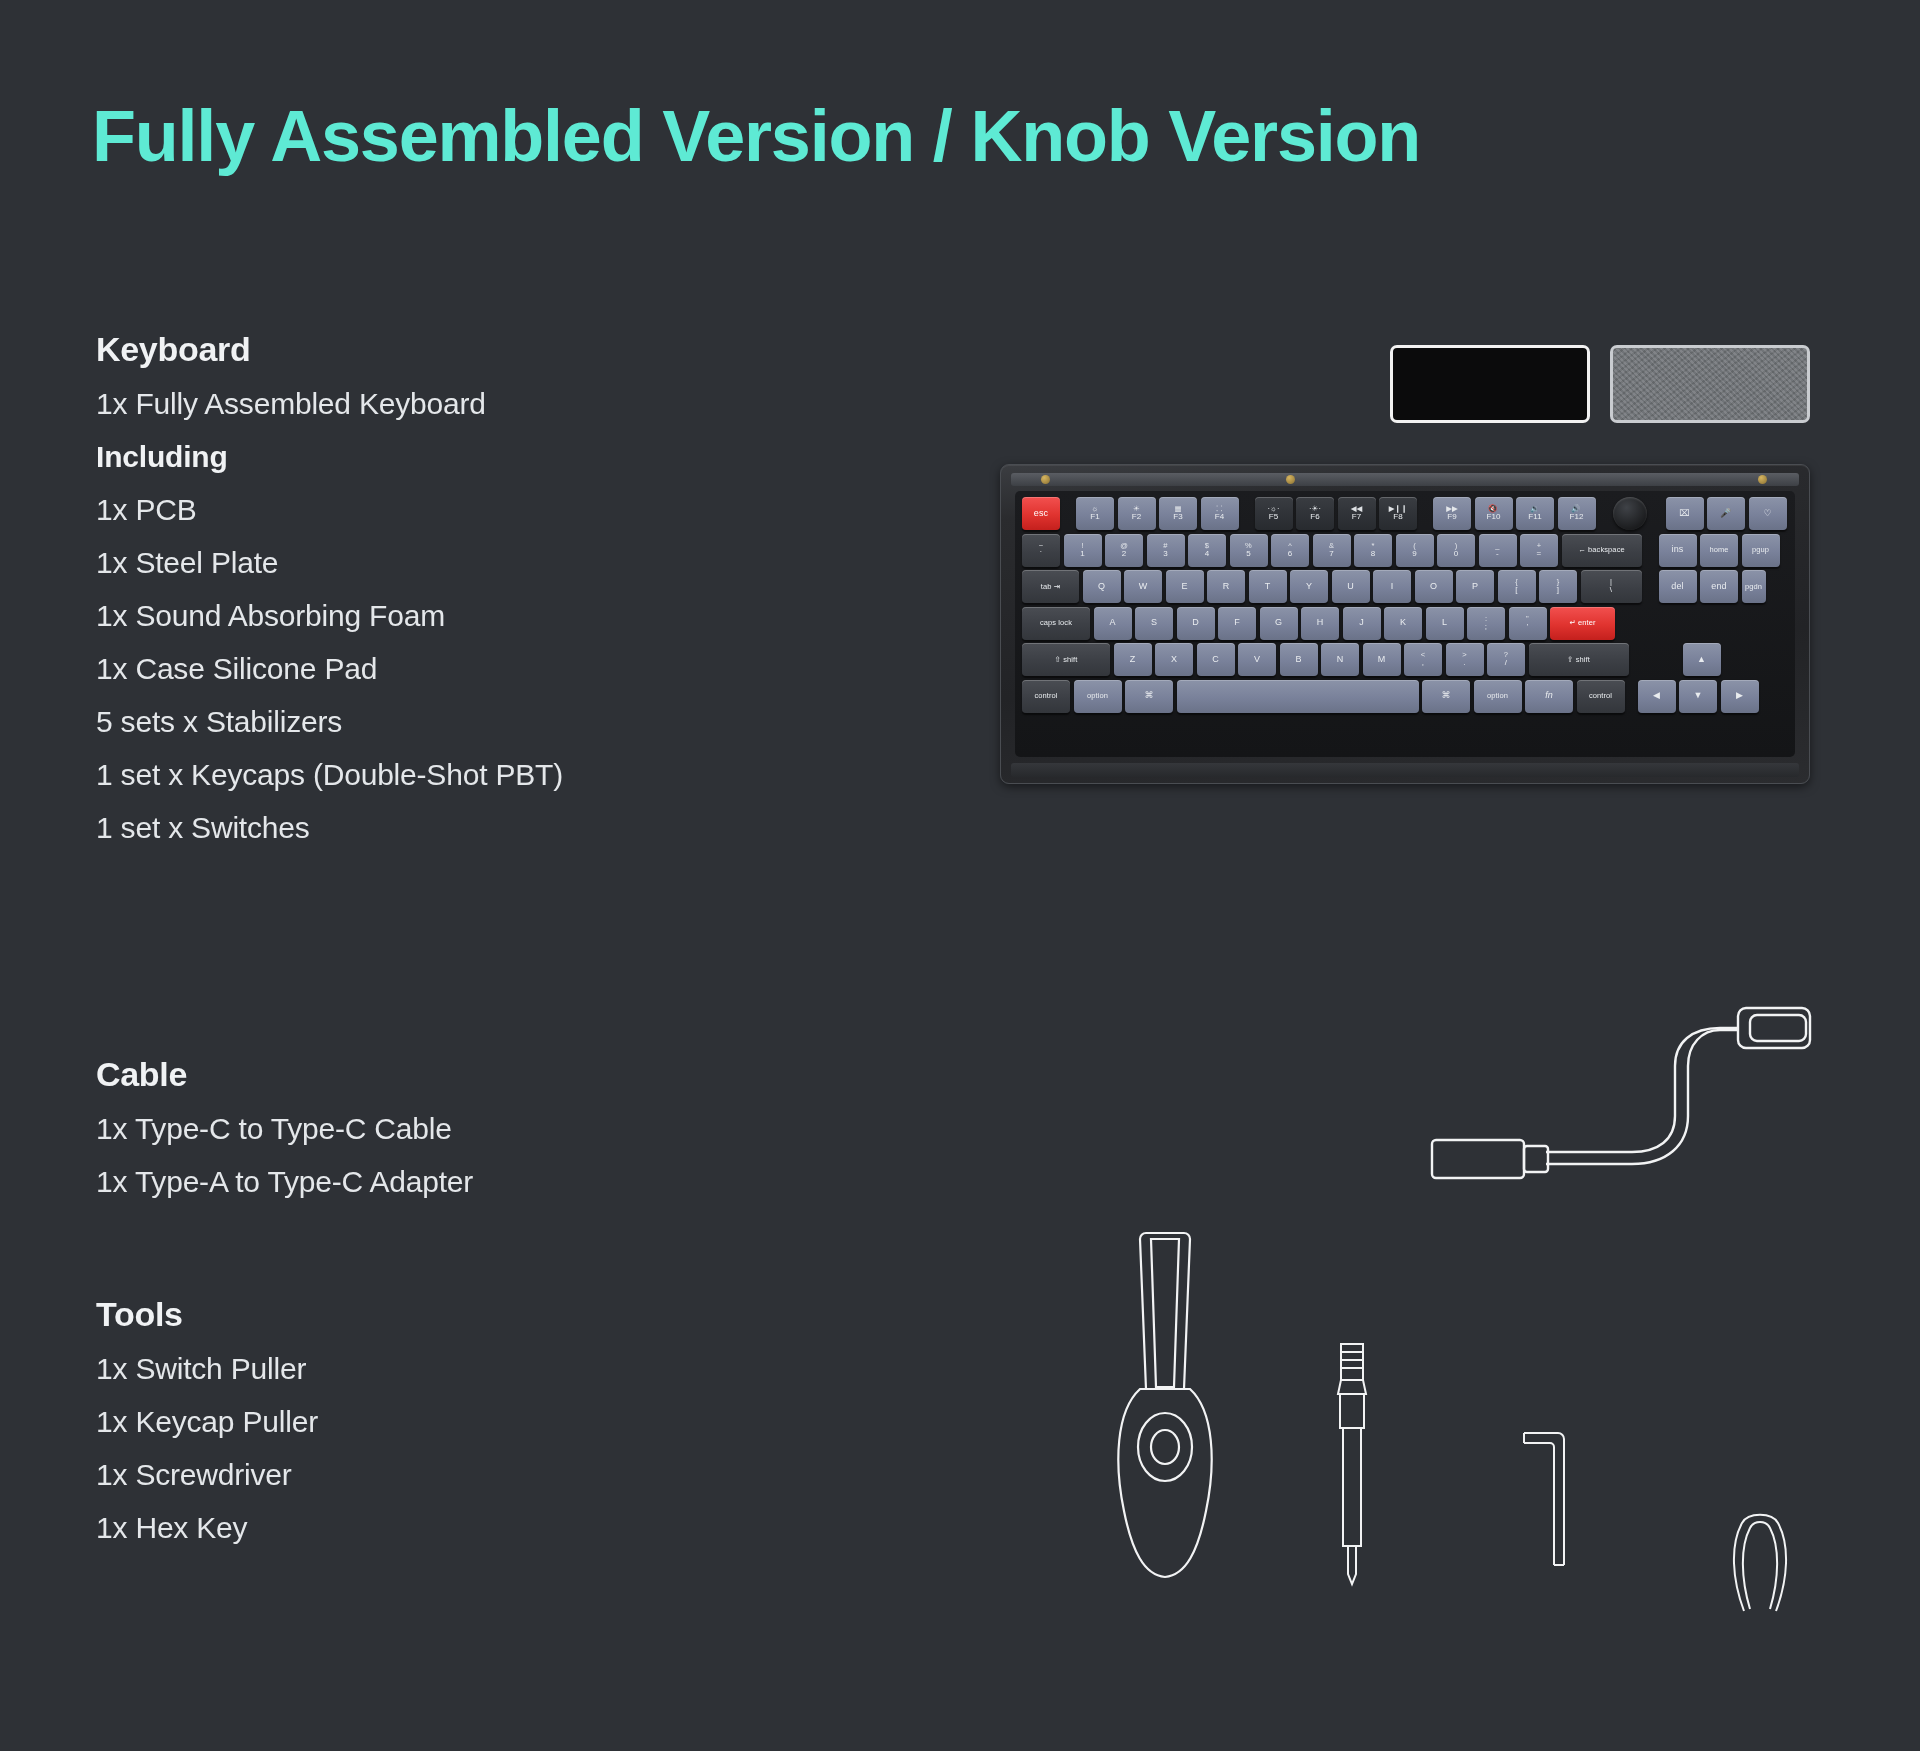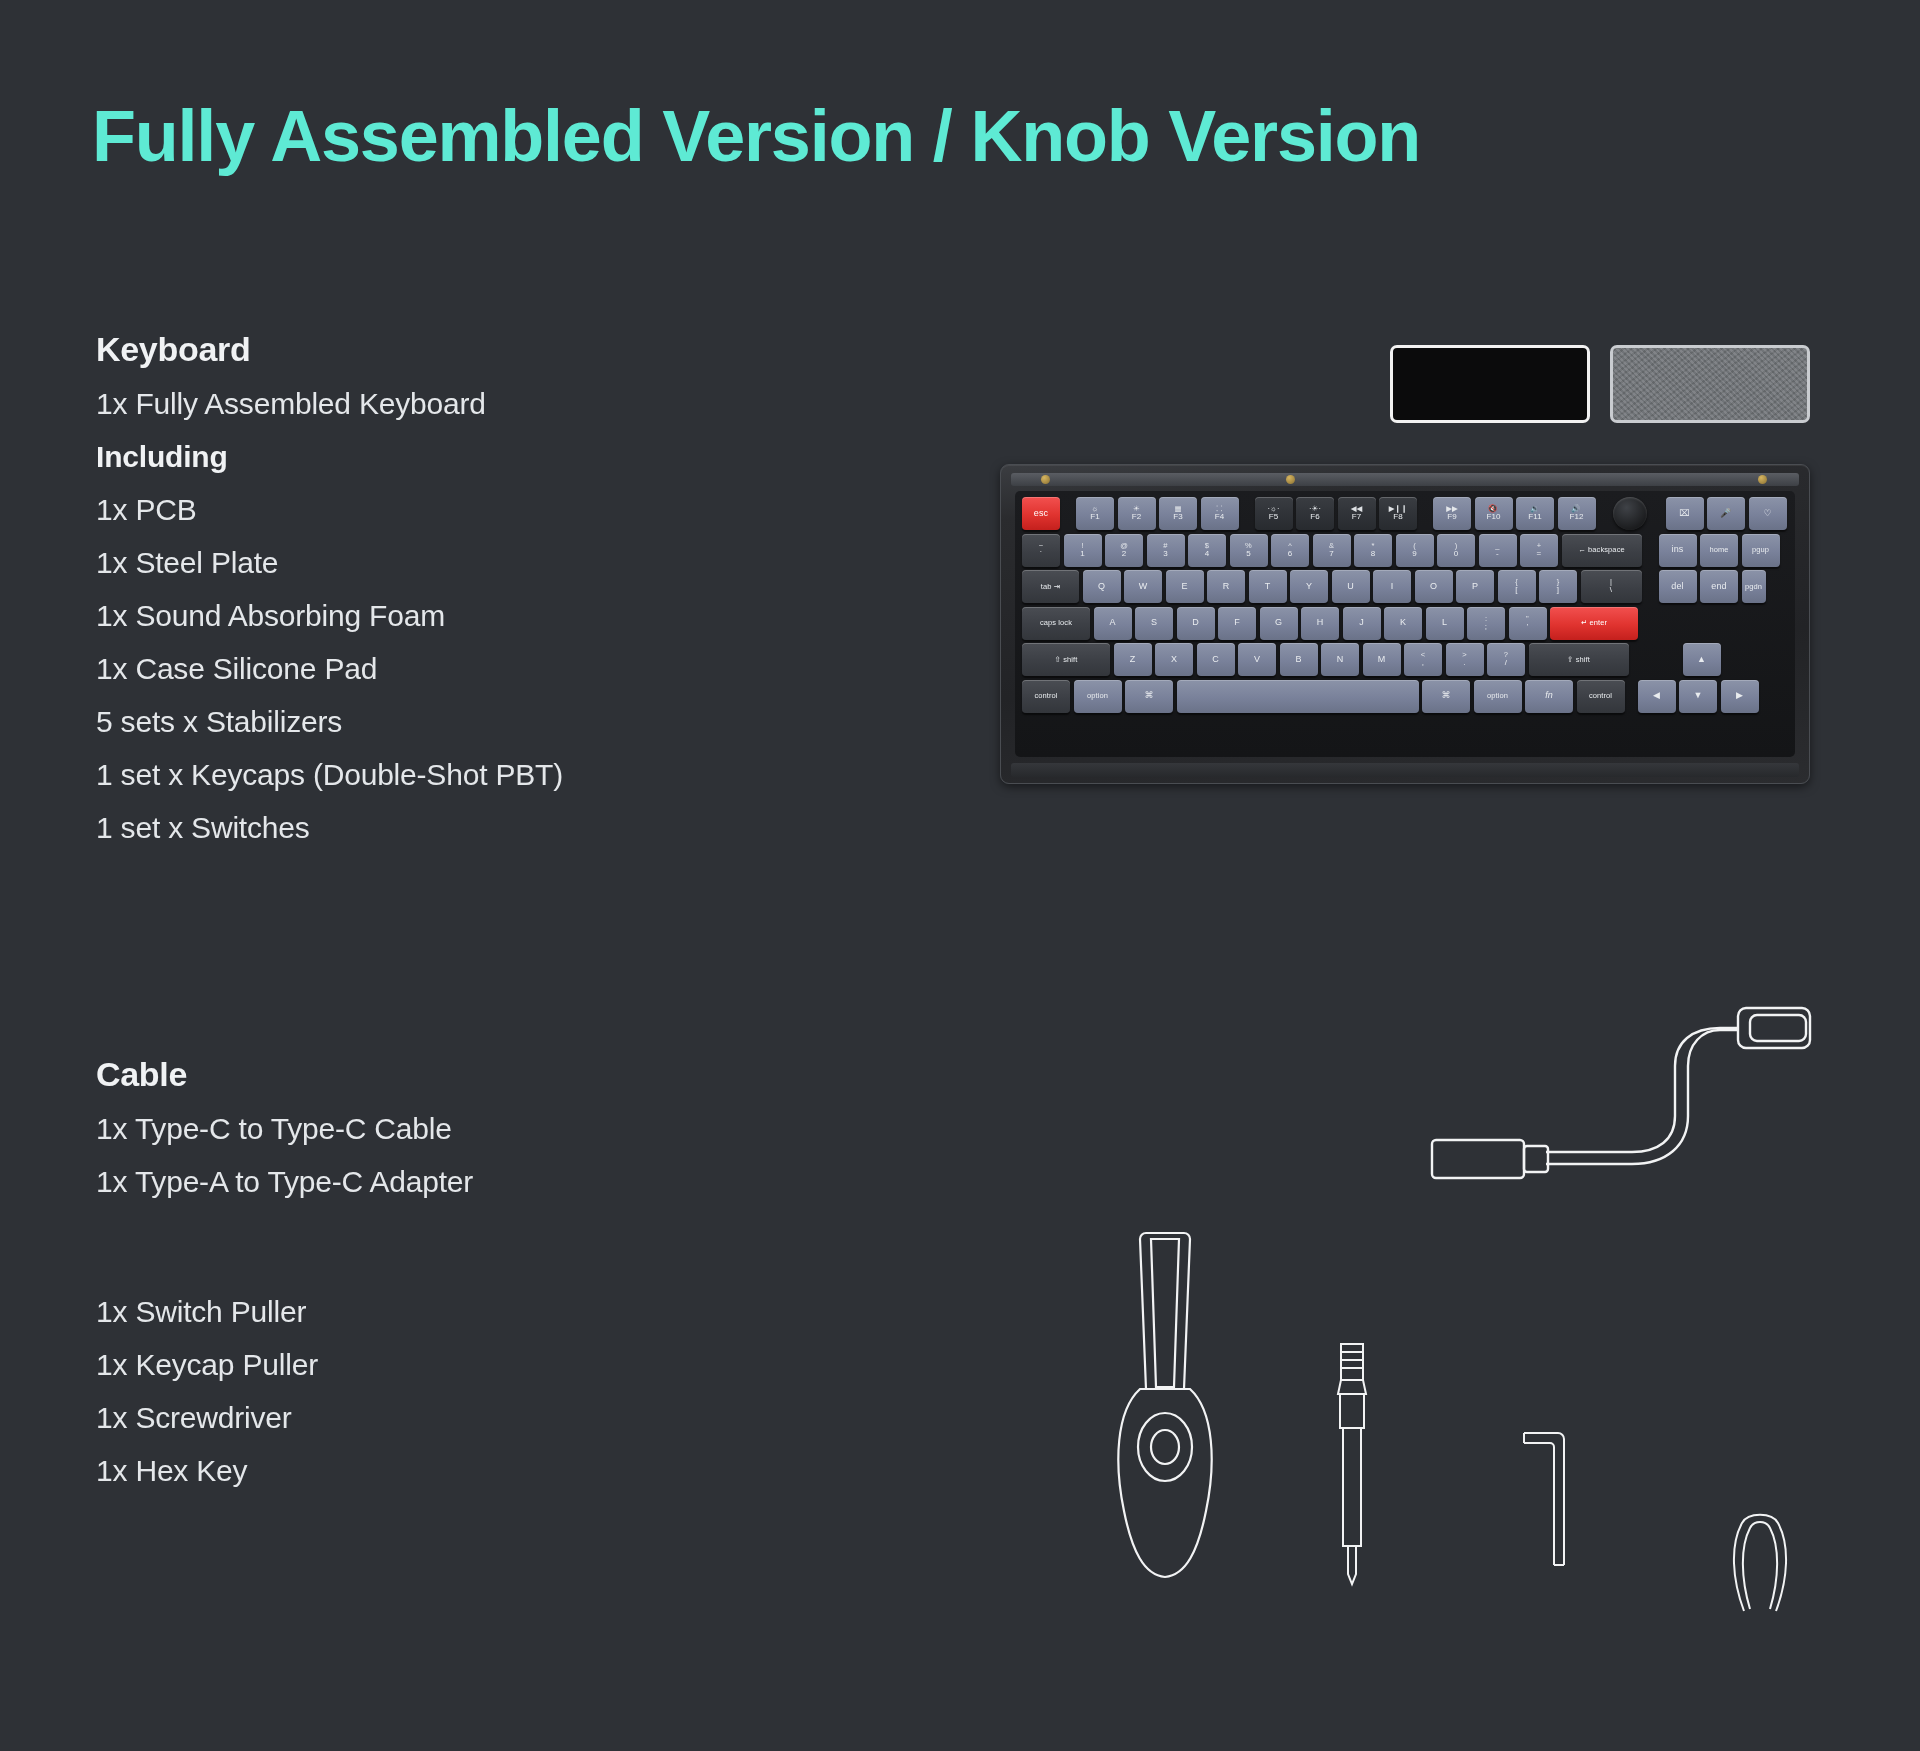--- a/index.html
+++ b/index.html
@@ -154,20 +154,21 @@
     <div class="line">1 set x Switches</div>
   </div>
 
   <div class="col" id="sec-cable">
     <div class="sec-head">Cable</div>
     <div class="line">1x Type-C to Type-C Cable</div>
     <div class="line">1x Type-A to Type-C Adapter</div>
   </div>
 
   <div class="col" id="sec-tools">
+    <div class="sec-head">Tools</div>
     <div class="line">1x Switch Puller</div>
     <div class="line">1x Keycap Puller</div>
     <div class="line">1x Screwdriver</div>
     <div class="line">1x Hex Key</div>
   </div>
 
   <div class="swatches">
     <div class="swatch black"></div>
     <div class="swatch grey"></div>
   </div>
@@ -403,21 +404,21 @@
               <span class="single">L</span>
             </div>
             <div class="key" style="width: 38px;">
               <span class="top">:</span>
               <span class="bot">;</span>
             </div>
             <div class="key" style="width: 38px;">
               <span class="top">"</span>
               <span class="bot">'</span>
             </div>
-            <div class="key red" style="width: 88px;">
+            <div class="key red" style="width: 65px;">
               <span class="single" style="font-size: 7.5px;">↵ enter</span>
             </div>
             <div class="gap" style="width: 128px;"></div>
           </div>
           <div class="krow">
             <div class="key dark" style="width: 88px;">
               <span class="single" style="font-size: 7.5px;">⇧ shift</span>
             </div>
             <div class="key" style="width: 38px;">
               <span class="single">Z</span>

